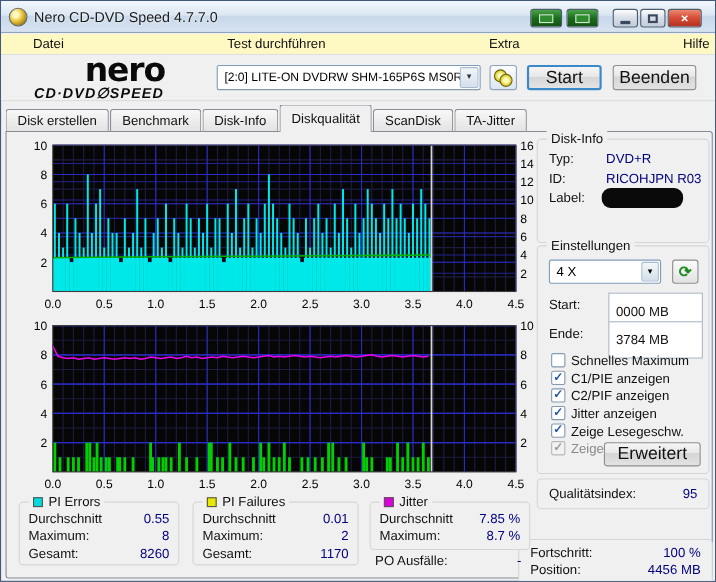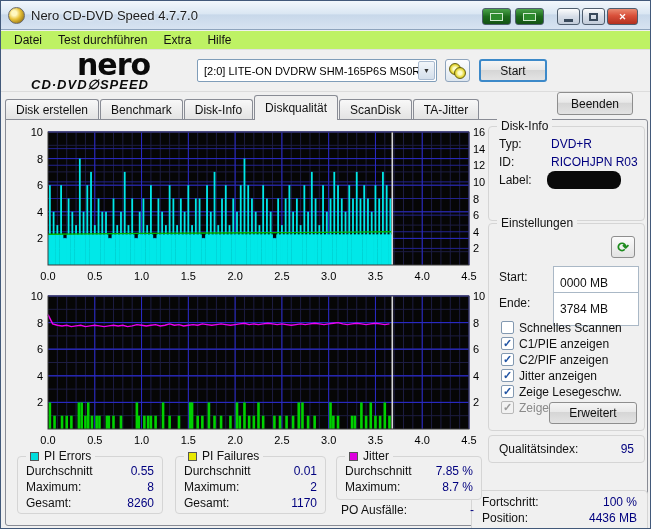--- a/index.html
+++ b/index.html
@@ -17,44 +17,44 @@
     text-shadow:0 0 3px #ffffff;}
   .tb-btn{position:absolute;top:7px;height:17px;border-radius:3px;border:1px solid #4e5d6e;
     display:flex;align-items:center;justify-content:center;font-size:9px;}
   .tb-green{width:29px;background:linear-gradient(#4aa34a,#1d6b1d 50%,#145214);}
   .tb-green .glyph{width:13px;height:8px;border:1px solid #cfe9cf;background:#2e8b2e;}
   .tb-gray{width:23px;background:linear-gradient(#fdfdfd,#d7dee8 50%,#c2ccd9);color:#333;}
   .tb-close{width:31px;background:linear-gradient(#eb8a70,#d9503a 45%,#b3301f);color:#fff;font-weight:bold;}
   .tb-gray .min-glyph{width:9px;height:3px;background:#3a4a5c;margin-top:7px;}
   .tb-gray .max-glyph{width:9px;height:8px;border:2px solid #3a4a5c;}
   
-  .menubar{position:absolute;left:0;top:30px;width:651px;height:19px;background:#bef264;
-    border-bottom:1px solid #e0e0e0;display:flex;align-items:center;padding-left:6px;gap:2px;}
+  .menubar{position:absolute;left:0;top:30px;width:651px;height:19px;background:#fef9c3;
+    border-bottom:1px solid #e0e0e0;display:flex;align-items:center;padding-left:22px;gap:2px;justify-content:space-between;}
   .menu-item{font-size:12px;color:#111;padding:2px 7px;}
   
   .header{position:absolute;left:0;top:49px;width:651px;height:42px;background:#f0f0f0;
     border-bottom:1px solid #dcdcdc;}
   .logo{position:absolute;left:30px;top:0px;width:165px;color:#0a0a0a;line-height:1;}
   .logo .nero{font-size:30px;font-weight:bold;letter-spacing:-1px;text-align:center;font-family:"DejaVu Sans",sans-serif;}
   .logo .sub{font-size:13px;font-weight:bold;font-style:italic;letter-spacing:1px;margin-top:-2px;}
   .combo{position:absolute;left:196px;top:9px;width:240px;height:23px;background:#fff;
     border:1px solid #7f9db9;border-radius:2px;font-size:11px;display:flex;align-items:center;}
   .combo .combo-text{flex:1;padding-left:6px;white-space:nowrap;overflow:hidden;}
   .combo .combo-arrow{width:17px;height:19px;margin-right:1px;border-radius:2px;
     background:linear-gradient(#f2f6fa,#d4dfeb);border:1px solid #aabbd0;
     display:flex;align-items:center;justify-content:center;font-size:7px;color:#333;}
   .disc-btn{position:absolute;left:444px;top:9px;width:25px;height:23px;border:1px solid #8ea4bd;border-radius:3px;
     background:linear-gradient(#fdfdfd,#dde6ef);}
   .disc-ic{position:absolute;border-radius:50%;width:12px;height:12px;
     background:radial-gradient(circle at 50% 50%, #fdfdc8 0 25%, #e6d83a 60%, #a09410 100%);border:1px solid #6a6410;}
   .disc-ic.d1{left:3px;top:3px;} .disc-ic.d2{left:8px;top:7px;}
-  .btn{display:flex;align-items:center;justify-content:center;font-size:12px;color:#111;
+  .btn{display:flex;align-items:center;justify-content:center;font-size:16px;color:#111;
     background:linear-gradient(#f5f5f5,#e8e8e8 45%,#d5d5d5 46%,#e3e3e3);border:1px solid #8e8e8e;border-radius:3px;text-align:center;}
   .btn-start{position:absolute;left:478px;top:9px;width:68px;height:23px;border:2px solid #3c89c9;}
-  .btn-quit{position:absolute;left:556px;top:9px;width:76px;height:23px;margin-top:33px;}
+  .btn-quit{position:absolute;left:556px;top:9px;width:76px;height:23px;}
   
   .tabs{position:absolute;left:4px;top:94px;width:643px;height:25px;display:flex;align-items:flex-end;}
   .tab{height:21px;padding:0 10px;display:flex;align-items:center;font-size:12px;color:#111;
     background:linear-gradient(#f8f8f8,#e2e2e2);border:1px solid #898c95;border-bottom:none;
     border-radius:3px 3px 0 0;margin-right:1px;}
   .tab.active{height:25px;background:#f0f0f0;position:relative;z-index:3;}
   .content-frame{position:absolute;left:4px;top:118px;width:643px;height:407px;
     background:#f0f0f0;border:1px solid #898c95;border-radius:0 3px 3px 3px;}
   
   .chart{position:absolute;width:480px;height:160px;}
@@ -616,34 +616,38 @@
         </div>
       <div class="info-row">
           <span class="lbl">Label:</span>
           <span class="redact"></span>
         </div>
     </div>
   </div>
 
   <div class="gbox" style="left:487px;top:222px;width:157px;height:208px;">
     <div class="gtitle">Einstellungen</div>
+    <div class="set-combo">
+      <span style="flex:1;padding-left:6px;">4 X</span>
+      <span class="combo-arrow" style="width:16px;height:18px;margin-right:1px;border:1px solid #aabbd0;border-radius:2px;background:linear-gradient(#f2f6fa,#d4dfeb);display:flex;align-items:center;justify-content:center;font-size:7px;">▼</span>
+    </div>
     <div class="refresh-btn">
         <span>⟳</span>
       </div>
     <div class="field-row" style="top:42px;">
       <span class="lbl">Start:</span>
       <input value="0000 MB" style="">
     </div>
     <div class="field-row" style="top:68px;">
       <span class="lbl">Ende:</span>
       <input value="3784 MB" style="">
     </div>
     <div class="cb-row" style="top:96px;">
         <span class="cb-box"></span>
-        <span>Schnelles Scannen</span>
+        <span>Schnelles Maximum</span>
       </div>
     <div class="cb-row checked" style="top:112px;">
         <span class="cb-box"></span>
         <span>C1/PIE anzeigen</span>
       </div>
     <div class="cb-row checked" style="top:128px;">
         <span class="cb-box"></span>
         <span>C2/PIF anzeigen</span>
       </div>
     <div class="cb-row checked" style="top:144px;">
@@ -669,21 +673,21 @@
   </div>
 
   <div class="gbox" style="left:470px;top:468px;width:177px;height:54px;margin-top:21px;">
     <div style="padding-top:4px;">
       <div class="kv-row">
           <span class="lbl">Fortschritt:</span>
           <span class="val">100 %</span>
         </div>
       <div class="kv-row">
           <span class="lbl">Position:</span>
-          <span class="val">4436 MB</span>
+          <span class="val">4456 MB</span>
         </div>
       <div class="kv-row">
           <span class="lbl">Geschwindigkeit:</span>
           <span class="val">3.93 X</span>
         </div>
     </div>
   </div>
 
   <div class="gbox" style="left:16px;top:455px;width:146px;height:58px;">
     <div class="gtitle">

